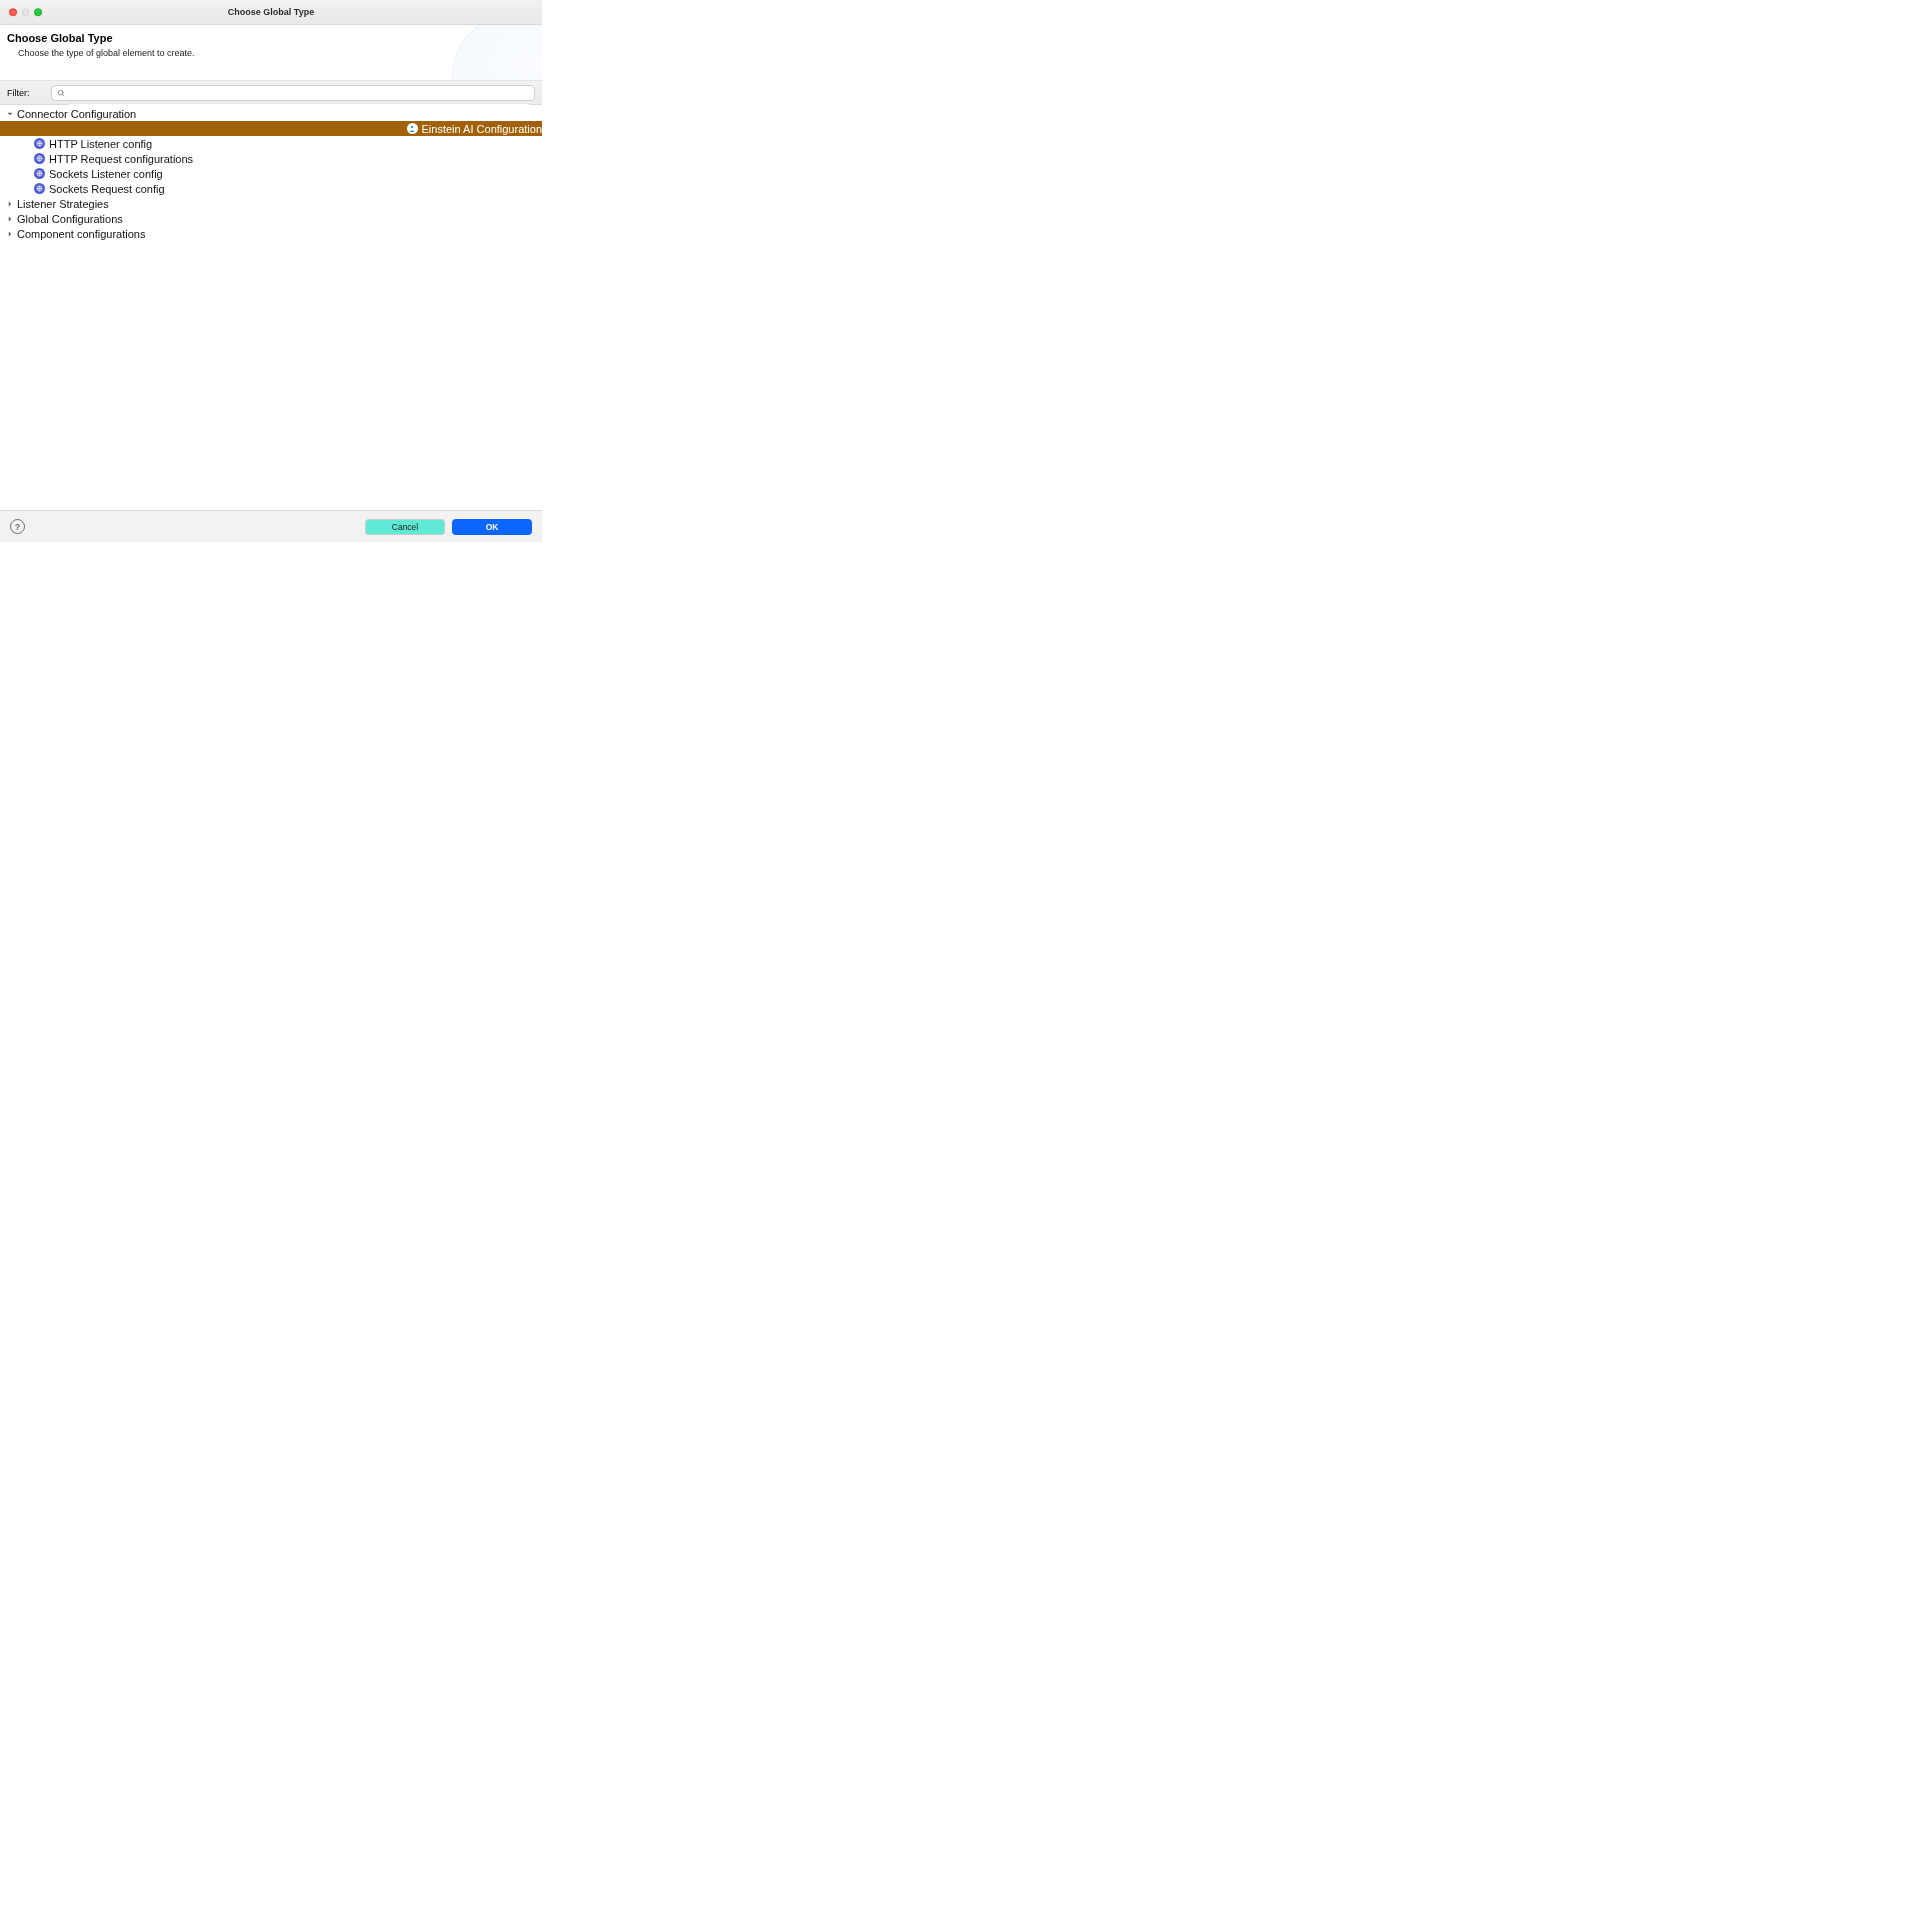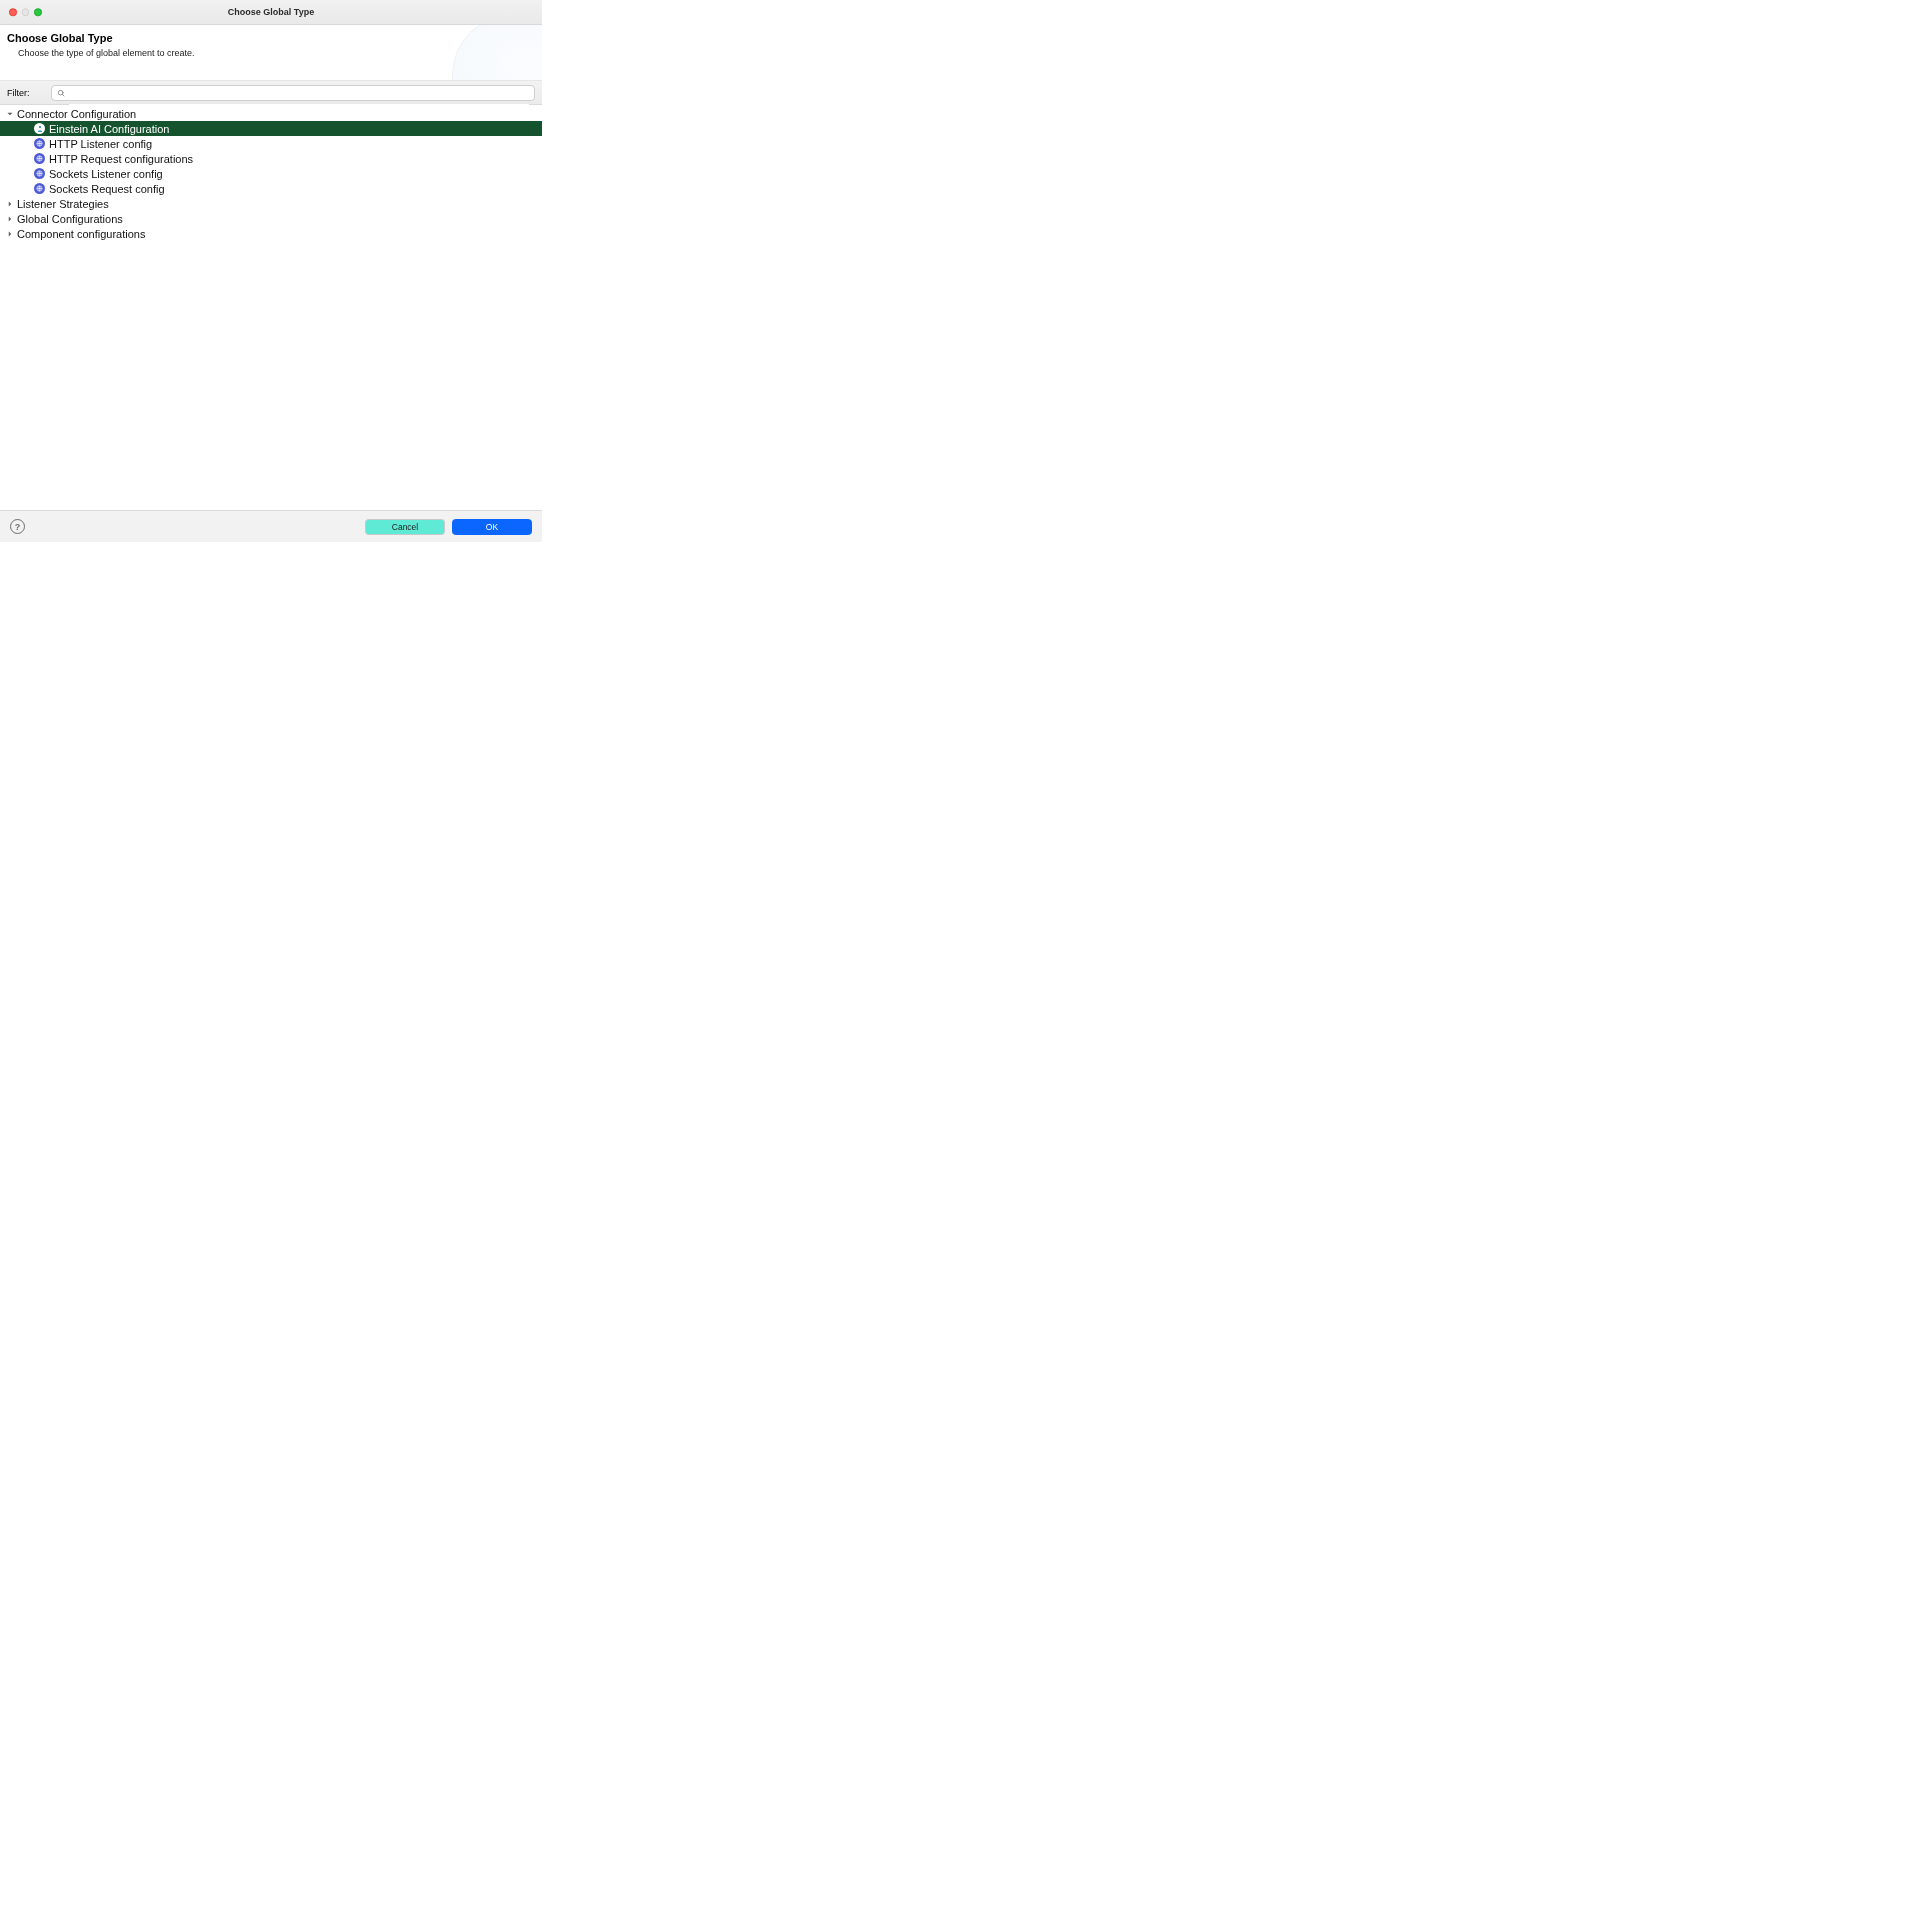--- a/index.html
+++ b/index.html
@@ -88,21 +88,21 @@
     }
     .chev svg{ width:6px; height:6px; }
     .tree-label { padding-left:2px; }
     .child-icon {
       width:11px; height:11px; border-radius:50%;
       display:flex; align-items:center; justify-content:center;
       margin-right:2px;
     }
     .ic-globe{ background:#4f5bd5; color:#fff; }
     .ic-ai{ background:#0b7bc7; color:#fff; display:flex; align-items:center; justify-content:center; }
-    .row.selected{ background:#14532d; color:#fff; }
+    .row.selected{ background:#a16207; color:#fff;justify-content:flex-end; }
     .row.selected .tree-label{ color:#fff; }
     .row.selected .child-icon.ic-ai{ background:#fff; color:#0b7bc7;}
     .footer {
       height: 32px;
       background:#f2f2f2;
       border-top:0.5px solid #dadada;
       display:flex; align-items:center; padding:0 10px;
       gap:7px;
     }
     .help-btn{
@@ -116,21 +116,21 @@
       min-width:80px; height:16px; border-radius:3.5px;
       font-size:8.5px; font-family:inherit;
       display:flex; align-items:center; justify-content:center;
       user-select:none;
     }
     .btn-secondary{
       background:#5eead4; border:0.5px solid #c9c9c9; color:#222;
     }
     .btn-primary{
       background:#0a66ff; color:#fff; border:0.5px solid #0a66ff;
-      font-weight:400;
+      font-weight:700;
     }
   </style>
 </head>
 <body>
 
 <div class="titlebar">
   <div class="traffic-lights">
     <div class="traffic-dot dot-close"></div>
     <div class="traffic-dot dot-min"></div>
     <div class="traffic-dot dot-zoom"></div>

